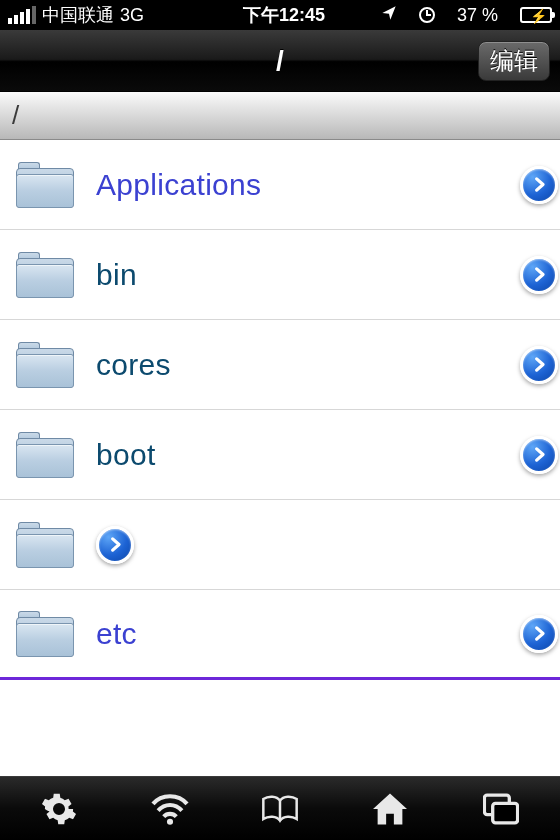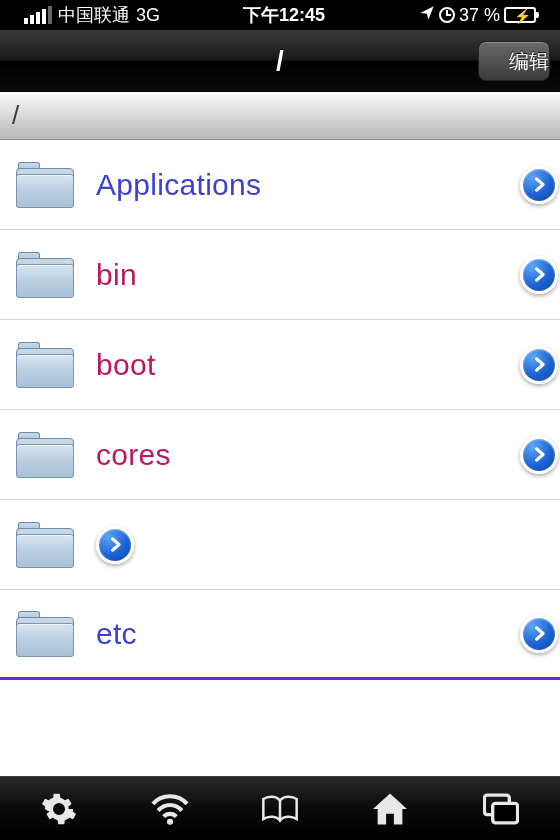--- a/index.html
+++ b/index.html
@@ -5,26 +5,26 @@
     * { margin: 0; padding: 0; box-sizing: border-box; }
     html, body { width: 560px; height: 840px; overflow: hidden; font-family: -apple-system, "Helvetica Neue", Helvetica, Arial, sans-serif; }
 
     
     .status-bar {
       height: 30px;
       background: #000;
       color: #fff;
       display: flex;
       align-items: center;
-      padding: 0 24px;
+      padding: 0 8px;
       font-size: 18px;
     }
     .status-left { display: flex; align-items: center; gap: 6px; }
     .status-center { position: absolute; left: 8px; right: 0; text-align: center; pointer-events: none; font-weight: 600; }
-    .status-right { margin-left: auto; display: flex; align-items: center; gap: 4px; }
+    .status-right { margin-left: auto; display: flex; align-items: center; gap: 22px; }
     .signal-bars { display: flex; align-items: flex-end; gap: 2px; }
     .signal-bars span { width: 4px; background: #fff; display: inline-block; }
     .signal-bars span:nth-child(1){height:6px}
     .signal-bars span:nth-child(2){height:9px}
     .signal-bars span:nth-child(3){height:12px}
     .signal-bars span:nth-child(4){height:15px}
     .signal-bars span:nth-child(5){height:18px; background:#666}
     .loc-arrow { font-size: 18px; }
     .clock-icon { width: 16px; height: 16px; border: 2px solid #fff; border-radius: 50%; position: relative; }
     .clock-icon::before { content:''; position:absolute; left:5px; top:1px; width:2px; height:6px; background:#fff; }
@@ -44,22 +44,22 @@
       justify-content: center;
       border-bottom: 1px solid #000;
     }
     .nav-title { color: #fff; font-size: 28px; font-weight: 600; text-shadow: 0 -1px 0 #000; }
     .edit-btn {
       position: absolute; right: 10px; top: 11px;
       width: 72px; height: 40px;
       background: linear-gradient(#6a6a6a, #3a3a3a);
       border: 1px solid #222;
       border-radius: 8px;
-      color: #fff; font-size: 20px;
-      display: flex; align-items: center; justify-content: flex-end;
+      color: #fff; font-size: 24px;
+      display: flex; align-items: center; justify-content: center;
       box-shadow: inset 0 1px 0 rgba(255,255,255,.25);
       text-shadow: 0 -1px 0 #000;
     }
 
     
     .crumb-bar {
       height: 48px;
       background: linear-gradient(#fafafa, #b8b8b8);
       border-bottom: 1px solid #8a8a8a;
       display: flex; align-items: center;
@@ -92,21 +92,21 @@
       border: 1px solid #6f8aa5; border-bottom: none;
       border-radius: 3px 3px 0 0;
     }
     .folder-front {
       position: absolute; left:0; bottom:0; width:58px; height:34px;
       background: linear-gradient(#d9e6f1 0%, #b9cee1 50%, #a9c2d8 100%);
       border: 1px solid #7a95af;
       border-radius: 3px;
       box-shadow: inset 0 1px 0 rgba(255,255,255,.6);
     }
-    .row-label { font-size: 30px; letter-spacing: .3px; flex: 1; color: #be185d; }
+    .row-label { font-size: 30px; letter-spacing: .3px; flex: 1; color: #0c4a6e; }
     .row-label.link { color: #3b41d1; }
     .detail-btn {
       width: 38px; height: 38px; border-radius: 50%;
       background: radial-gradient(circle at 30% 25%, #5ea6f7 0%, #1d63d4 55%, #0b45a8 100%);
       border: 3px solid #fff;
       box-shadow: 0 2px 4px rgba(0,0,0,.35), inset 0 1px 2px rgba(255,255,255,.5);
       display:flex; align-items:center; justify-content:center;
       flex-shrink: 0;
     }
     .detail-btn svg { width: 17px; height: 17px; }
@@ -188,34 +188,34 @@
           <path d="M8 4 L17 12 L8 20" fill="none" stroke="#fff" stroke-width="4.5" stroke-linecap="round" stroke-linejoin="round"></path>
         </svg>
       </div>
     </div>
     <div class="row">
       <div class="folder-icon">
         <div class="folder-tab"></div>
         <div class="folder-back"></div>
         <div class="folder-front"></div>
       </div>
+      <div class="row-label">cores</div>
+      <div class="detail-btn">
+        <svg viewBox="0 0 24 24">
+          <path d="M8 4 L17 12 L8 20" fill="none" stroke="#fff" stroke-width="4.5" stroke-linecap="round" stroke-linejoin="round"></path>
+        </svg>
+      </div>
+    </div>
+    <div class="row">
+      <div class="folder-icon">
+        <div class="folder-tab"></div>
+        <div class="folder-back"></div>
+        <div class="folder-front"></div>
+      </div>
       <div class="row-label">boot</div>
-      <div class="detail-btn">
-        <svg viewBox="0 0 24 24">
-          <path d="M8 4 L17 12 L8 20" fill="none" stroke="#fff" stroke-width="4.5" stroke-linecap="round" stroke-linejoin="round"></path>
-        </svg>
-      </div>
-    </div>
-    <div class="row">
-      <div class="folder-icon">
-        <div class="folder-tab"></div>
-        <div class="folder-back"></div>
-        <div class="folder-front"></div>
-      </div>
-      <div class="row-label">cores</div>
       <div class="detail-btn">
         <svg viewBox="0 0 24 24">
           <path d="M8 4 L17 12 L8 20" fill="none" stroke="#fff" stroke-width="4.5" stroke-linecap="round" stroke-linejoin="round"></path>
         </svg>
       </div>
     </div>
     <div class="row">
       <div class="folder-icon">
         <div class="folder-tab"></div>
         <div class="folder-back"></div>

